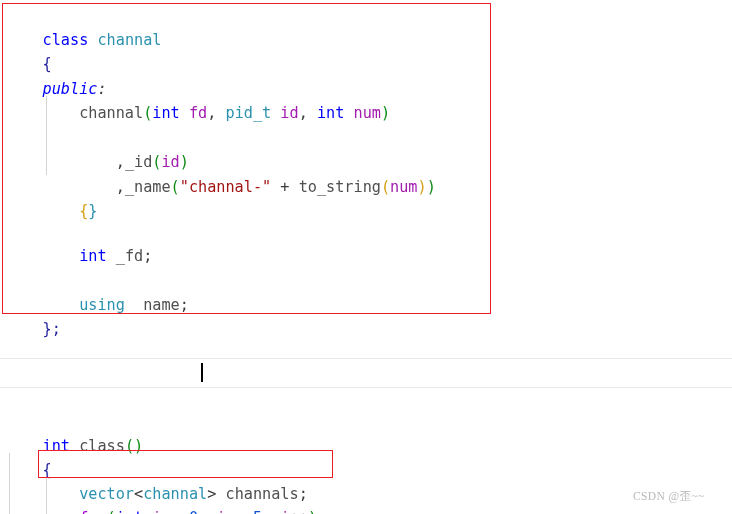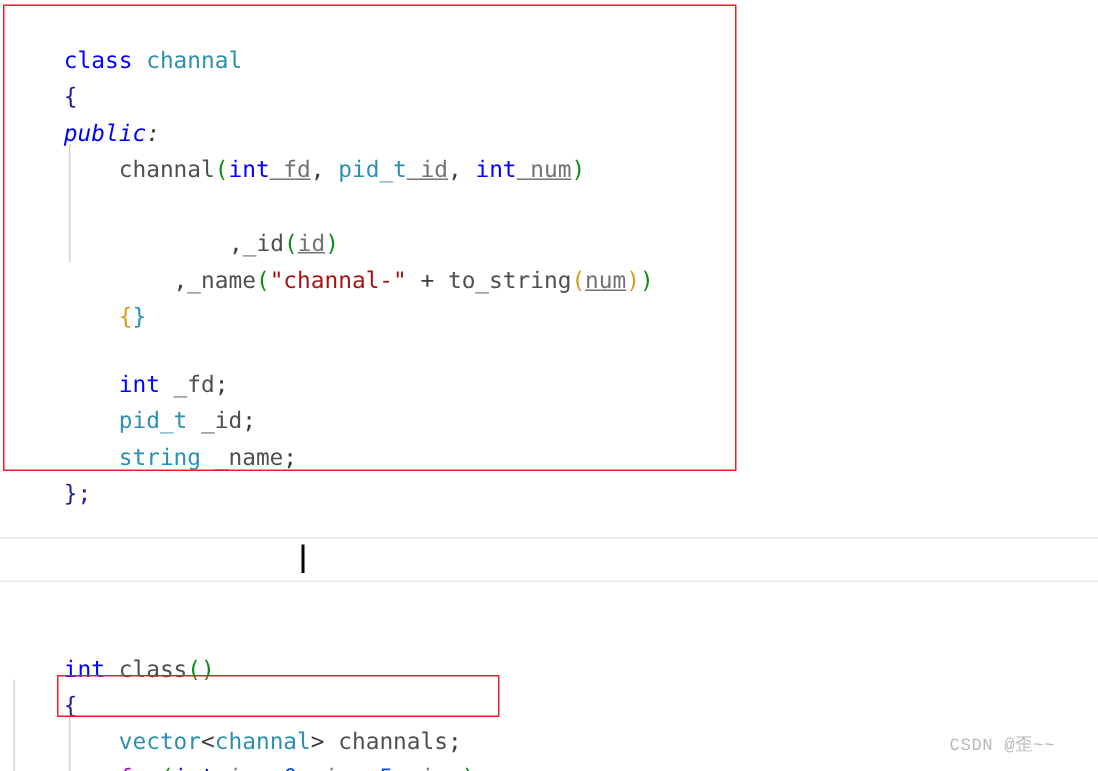--- a/index.html
+++ b/index.html
@@ -36,21 +36,21 @@
     color: #3b3b3b;
     padding-left: 6px;
   }
 
   
   .kw       { color: #0000ff; }   
   .ctrl     { color: #af00db; }   
   .type     { color: #2b91af; }   
   .fn       { color: #4f4f4f; }   
   .plain    { color: #3b3b3b; }
-  .ident    { color: #737373; text-decoration: underline; }   
+  .ident    { color: #a21caf; }   
   .str      { color: #a31515; }   
   .num      { color: #0c51d6; }   
   .br1      { color: #0e8a16; }   
   .br2      { color: #d4a017; }   
   .br3      { color: #2b91af; }   
   .op       { color: #3b3b3b; }
   .sym      { color: #1f1f9e; }   
 
   
   .indent-guide {
@@ -82,21 +82,21 @@
     position: absolute;
     border: 1.4px solid #ee1c25;
     box-sizing: border-box;
     background: transparent;
     pointer-events: none;
   }
 
   
   #watermark {
     position: absolute;
-    font-family: Liberation Mono, monospace;
+    font-family: Liberation Serif, serif;
     font-size: 11.5px;
     color: #b9b9b9;
     white-space: nowrap;
     letter-spacing: 0.4px;
   }
 </style>
 </head>
 <body>
 
 <div id="editor">
@@ -117,44 +117,41 @@
 
   <div class="code-line" style="top: 52px; font-size: 15.2px; line-height: 24.6px; font-style: italic;">
     <span class="kw">public</span><span class="plain">:</span>
   </div>
 
   <div class="code-line" style="top: 76px; font-size: 15.2px; line-height: 24.6px;">
     <span class="plain">    </span><span class="fn">channal</span><span class="br1">(</span><span class="kw">int</span><span class="ident"> fd</span><span class="op">, </span><span class="type">pid_t</span><span class="ident"> id</span><span class="op">, </span><span class="kw">int</span><span class="ident"> num</span><span class="br1">)</span>
   </div>
 
 
-  <div class="code-line" style="top: 125px; font-size: 15.2px; line-height: 24.6px; margin-left: 37px;">
+  <div class="code-line" style="top: 125px; font-size: 15.2px; line-height: 24.6px;">
     <span class="plain">        ,</span><span class="fn">_id</span><span class="br1">(</span><span class="ident">id</span><span class="br1">)</span>
   </div>
 
   <div class="code-line" style="top: 150px; font-size: 15.2px; line-height: 24.6px;">
     <span class="plain">        ,</span><span class="fn">_name</span><span class="br1">(</span><span class="str">"channal-"</span><span class="op"> + </span><span class="fn">to_string</span><span class="br2">(</span><span class="ident">num</span><span class="br2">)</span><span class="br1">)</span>
   </div>
 
   <div class="code-line" style="top: 174px; font-size: 15.2px; line-height: 24.6px;">
     <span class="plain">    </span><span class="br2">{</span><span class="br3">}</span>
   </div>
 
   <div class="code-line" style="top: 199px; font-size: 15.2px; line-height: 24.6px;"><span class="plain"> </span></div>
 
   <div class="code-line" style="top: 219px; font-size: 15.2px; line-height: 24.6px; text-align: center;">
     <span class="plain">    </span><span class="kw">int</span><span class="fn"> _fd</span><span class="plain">;</span>
   </div>
 
-  <div class="code-line" style="top: 243px; font-size: 15.2px; line-height: 24.6px;">
-    <span class="plain">    </span><span class="type">pid_t</span><span class="fn"> _id</span><span class="plain">;</span>
-  </div>
 
   <div class="code-line" style="top: 268px; font-size: 15.2px; line-height: 24.6px;">
-    <span class="plain">    </span><span class="type">string</span><span class="fn"> _name</span><span class="plain">;</span>
+    <span class="plain">    </span><span class="type">using</span><span class="fn"> _name</span><span class="plain">;</span>
   </div>
 
   <div class="code-line" style="top: 292px; font-size: 15.2px; line-height: 24.6px;">
     <span class="sym">};</span>
   </div>
 
 
   <div class="code-line" style="top: 409px; font-size: 15.2px; line-height: 24.6px;">
     <span class="kw">int</span><span class="plain"> </span><span class="fn">class</span><span class="br1">()</span>
   </div>

